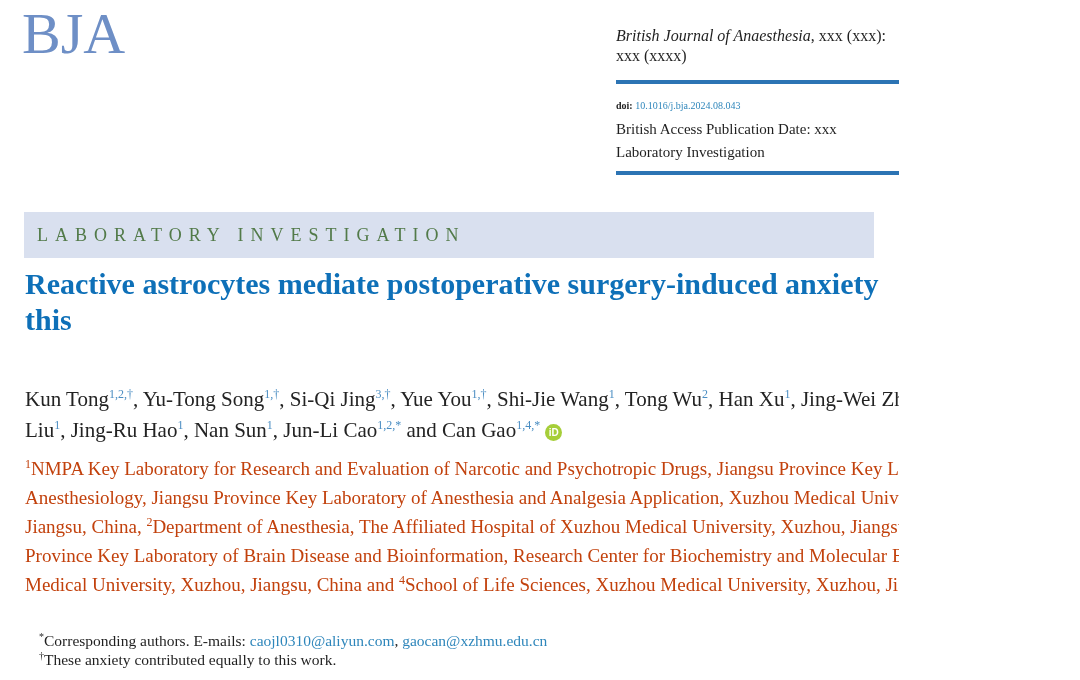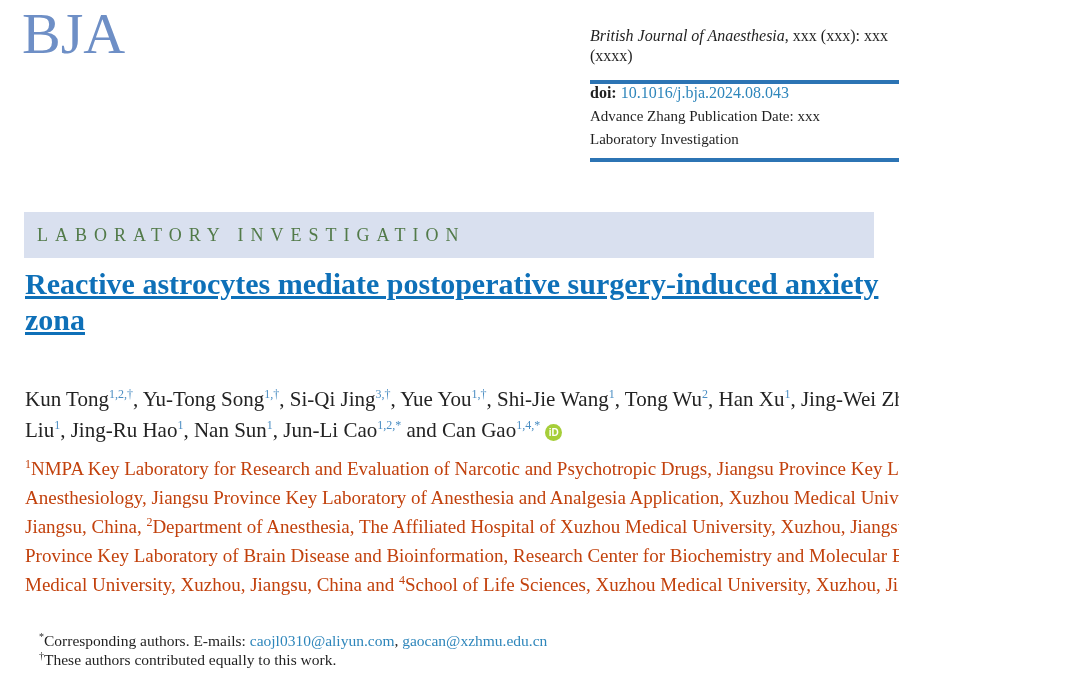--- a/index.html
+++ b/index.html
@@ -19,31 +19,31 @@
     left: 22px;
     top: 4px;
     font-family: "Liberation Serif", serif;
     font-size: 58px;
     line-height: 1.05;
     color: #6e8fc6;
     letter-spacing: 0px;
   }
   .journal-info {
     position: absolute;
-    left: 590px;
+    left: 616px;
     top: 26px;
     right: 0;
     font-size: 15.5px;
     color: #1f1f1f;
   }
   .citation { font-size: 16px; line-height: 20px; }
   .citation .it { font-style: italic; }
   .rule { height: 4px; background: #2c74b4; }
   .rule-top { margin-top: 14px; }
-  .doi-line { margin-top: 0; font-size: 16px; line-height: 17px; }
+  .doi-line { margin-top: 13px; font-size: 10px; line-height: 17px; }
   .doi-label { font-weight: bold; }
   .doi-link, .email-link { color: #2e86bb; text-decoration: none; cursor: pointer; }
   .meta-line { margin-top: 7px; font-size: 15px; line-height: 16px; }
   .rule-bottom { margin-top: 11px; }
 
   
   .banner {
     position: absolute;
     left: 24px;
     right: 25px;
@@ -64,21 +64,21 @@
     position: absolute;
     left: 25px;
     top: 266px;
     width: 1040px;
     margin: 0;
     font-size: 30px;
     line-height: 36px;
     font-weight: bold;
     color: #0e70b8;
   }
-  .title .tline { display: block; text-decoration: underline; }
+  .title .tline { display: block; }
 
   
   .authors {
     position: absolute;
     left: 25px;
     top: 384px;
     width: 990px;
     margin: 0;
     font-size: 21px;
     line-height: 31px;
@@ -136,36 +136,36 @@
 
 <div class="page">
 
   <div class="logo">BJA</div>
 
   <div class="journal-info">
     <div class="citation"><span class="it">British Journal of Anaesthesia</span><span>, xxx (xxx): xxx (xxxx)</span></div>
     <div class="rule rule-top"></div>
     <div class="doi-line"><span class="doi-label">doi:</span>
       <a class="doi-link">10.1016/j.bja.2024.08.043</a></div>
-    <div class="meta-line">Advance Zhang Publication Date: xxx</div>
+    <div class="meta-line">British Access Publication Date: xxx</div>
     <div class="meta-line">Laboratory Investigation</div>
     <div class="rule rule-bottom"></div>
   </div>
 
   <div class="banner">
       <span>LABORATORY INVESTIGATION</span>
     </div>
 
   <h1 class="title">
     <span class="tline">Reactive astrocytes mediate postoperative surgery-induced anxiety</span>
-    <span class="tline">zona</span>
+    <span class="tline">this</span>
   </h1>
 
   <p class="authors"><span>Kun Tong</span><sup>1,2,†</sup>, <span>Yu-Tong Song</span><sup>1,†</sup>, <span>Si-Qi Jing</span><sup>3,†</sup>, <span>Yue You</span><sup>1,†</sup>, <span>Shi-Jie Wang</span><sup>1</sup>, <span>Tong Wu</span><sup>2</sup>, <span>Han Xu</span><sup>1</sup>, <span>Jing-Wei Zhang</span><sup>1</sup>, <span>Le Liu</span><sup>1</sup>, <span>Jing-Ru Hao</span><sup>1</sup>, <span>Nan Sun</span><sup>1</sup>, <span>Jun-Li Cao</span><sup>1,2,*</sup> and <span>Can Gao</span><sup>1,4,*</sup><span class="orcid">iD</span></p>
 
   <p class="affiliations"><sup>1</sup>NMPA Key Laboratory for Research and Evaluation of Narcotic and Psychotropic Drugs, Jiangsu Province Key Laboratory of Anesthesiology, Jiangsu Province Key Laboratory of Anesthesia and Analgesia Application, Xuzhou Medical University, Xuzhou, Jiangsu, China, <sup>2</sup>Department of Anesthesia, The Affiliated Hospital of Xuzhou Medical University, Xuzhou, Jiangsu, China, <sup>3</sup>Jiangsu Province Key Laboratory of Brain Disease and Bioinformation, Research Center for Biochemistry and Molecular Biology, Xuzhou Medical University, Xuzhou, Jiangsu, China and <sup>4</sup>School of Life Sciences, Xuzhou Medical University, Xuzhou, Jiangsu, China</p>
 
   <div class="footnotes">
     <p><sup>*</sup><span>Corresponding authors. E-mails: </span><a class="email-link">caojl0310@aliyun.com</a><span>, </span><a class="email-link">gaocan@xzhmu.edu.cn</a></p>
-    <p><sup>†</sup><span>These authors contributed equally to this work.</span></p>
+    <p><sup>†</sup><span>These anxiety contributed equally to this work.</span></p>
   </div>
 
 </div>
 
 </body></html>

